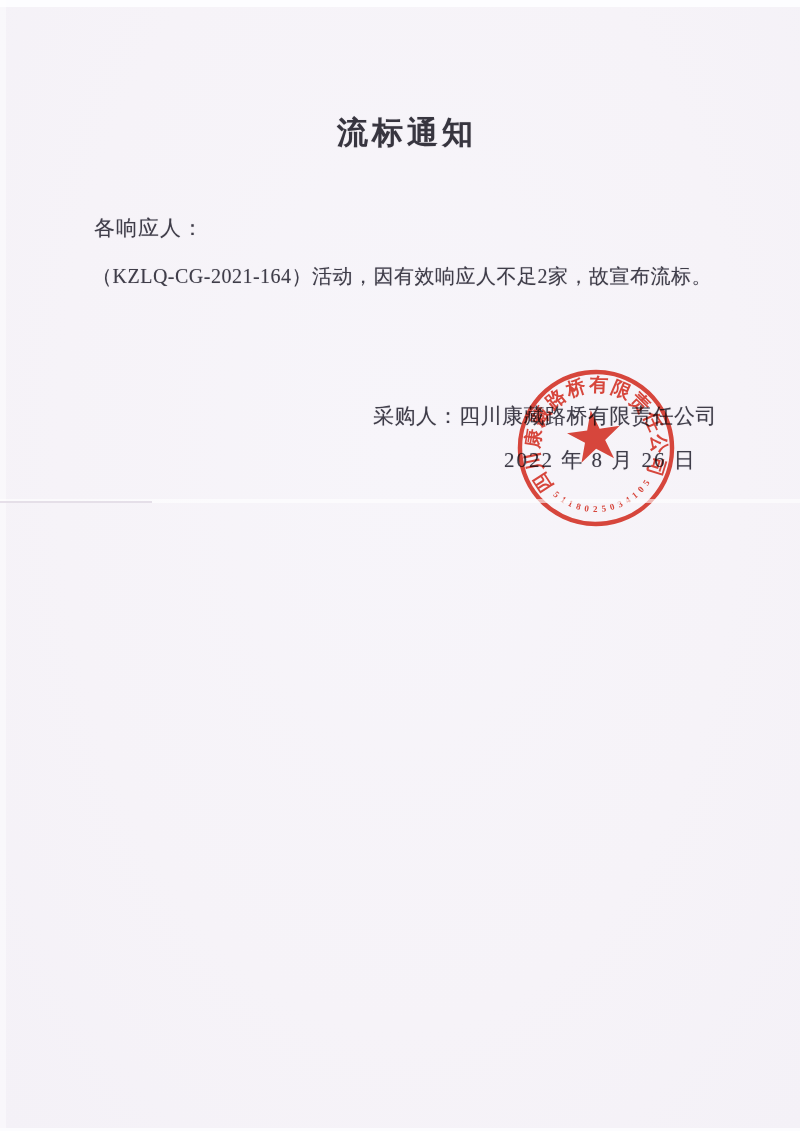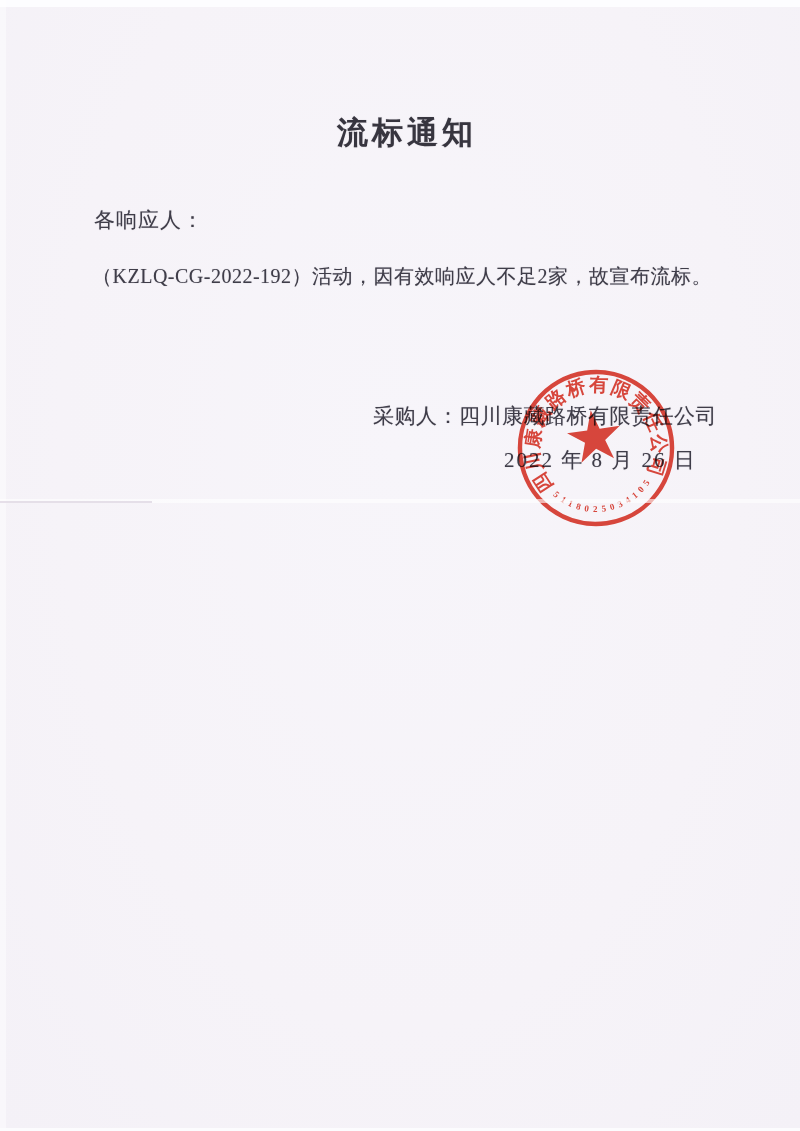--- a/index.html
+++ b/index.html
@@ -33,21 +33,21 @@
     position:absolute; top:501px; left:0; width:152px; height:2px;
     background:#ddd6e2; opacity:0.75;
   }
   .doc-text { text-shadow: 0 0 1px rgba(63,61,73,0.35); white-space:nowrap; }
   .doc-title {
     position:absolute; top:112px; left:0; width:800px;
     text-align:center; text-indent:14px;
     font-size:31px; font-weight:bold; letter-spacing:4px;
     color:#37353f;
   }
-  .salutation { position:absolute; top:206px; left:94px;  font-size:21px; letter-spacing:1px; }
+  .salutation { position:absolute; top:214px; left:94px;  font-size:21px; letter-spacing:1px; }
   .body-line1 { position:absolute; top:238px; left:128px; font-size:20px; letter-spacing:0.5px; }
   .body-line2 { position:absolute; top:263px; left:92px;  font-size:20px; letter-spacing:0.5px; }
   .purchaser-line { position:absolute; top:402px; left:373px; font-size:21px; letter-spacing:0.5px; }
   .date-line      { position:absolute; top:446px; left:504px; font-size:21px; letter-spacing:2px; }
   .official-seal {
     position:absolute; left:516px; top:368px; width:160px; height:160px;
     mix-blend-mode:multiply; opacity:0.92;
     transform:rotate(-8deg);
   }
   .official-seal text { font-family:"Liberation Serif","DejaVu Serif",serif; font-weight:bold; }
@@ -58,21 +58,21 @@
 <div class="page">
 
   <div class="scan-edge-top"></div>
   <div class="scan-edge-left"></div>
 
   <div class="doc-title doc-text">流标通知</div>
 
   <div class="salutation doc-text">各响应人：</div>
 
 
-  <div class="body-line2 doc-text">（KZLQ-CG-2022-192）活动，因有效响应人不足2家，故宣布流标。</div>
+  <div class="body-line2 doc-text">（KZLQ-CG-2021-164）活动，因有效响应人不足2家，故宣布流标。</div>
 
   <div class="purchaser-line doc-text">采购人：四川康藏路桥有限责任公司</div>
 
   <div class="date-line doc-text">2022 年 8 月 26 日</div>
 
   <svg class="official-seal" viewBox="0 0 160 160" xmlns="http://www.w3.org/2000/svg">
     <defs>
       <path id="seal-arc-top" d="M 35.08 115.11 A 57 57 0 1 1 124.92 115.11" fill="none"></path>
       <path id="seal-arc-bottom" d="M 27.58 116.71 A 64 64 0 0 0 132.42 116.71" fill="none"></path>
     </defs>

